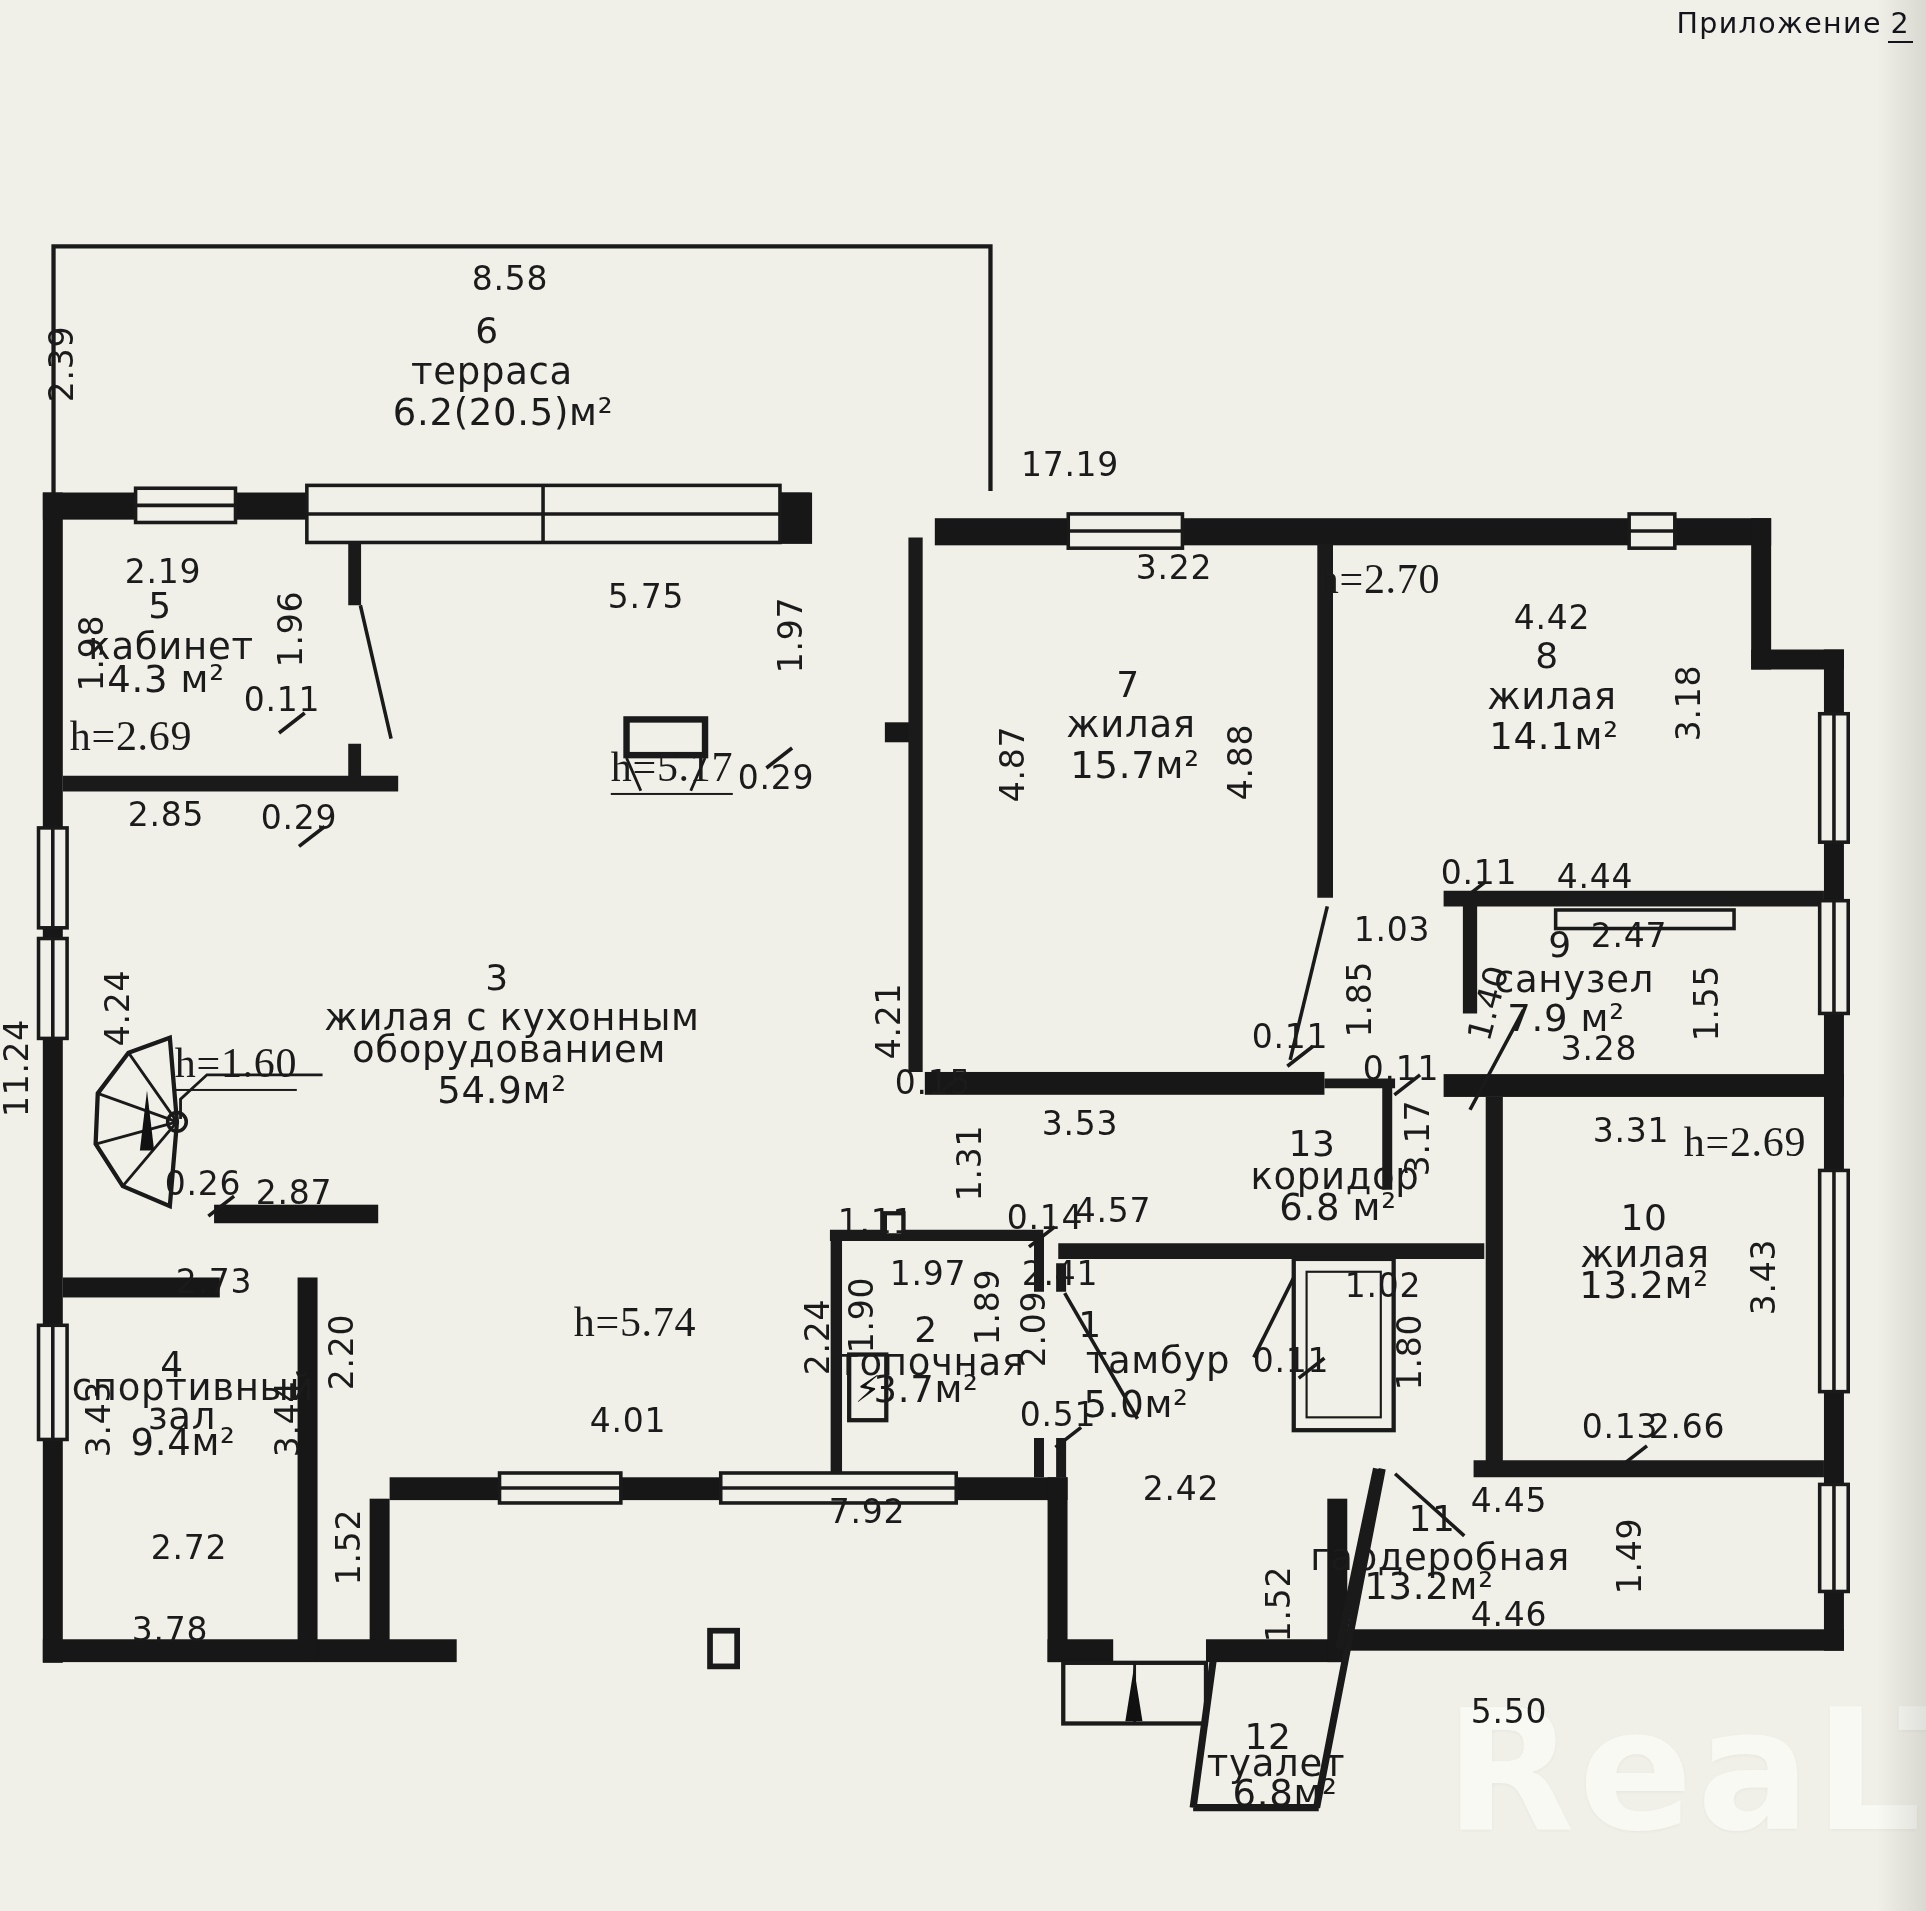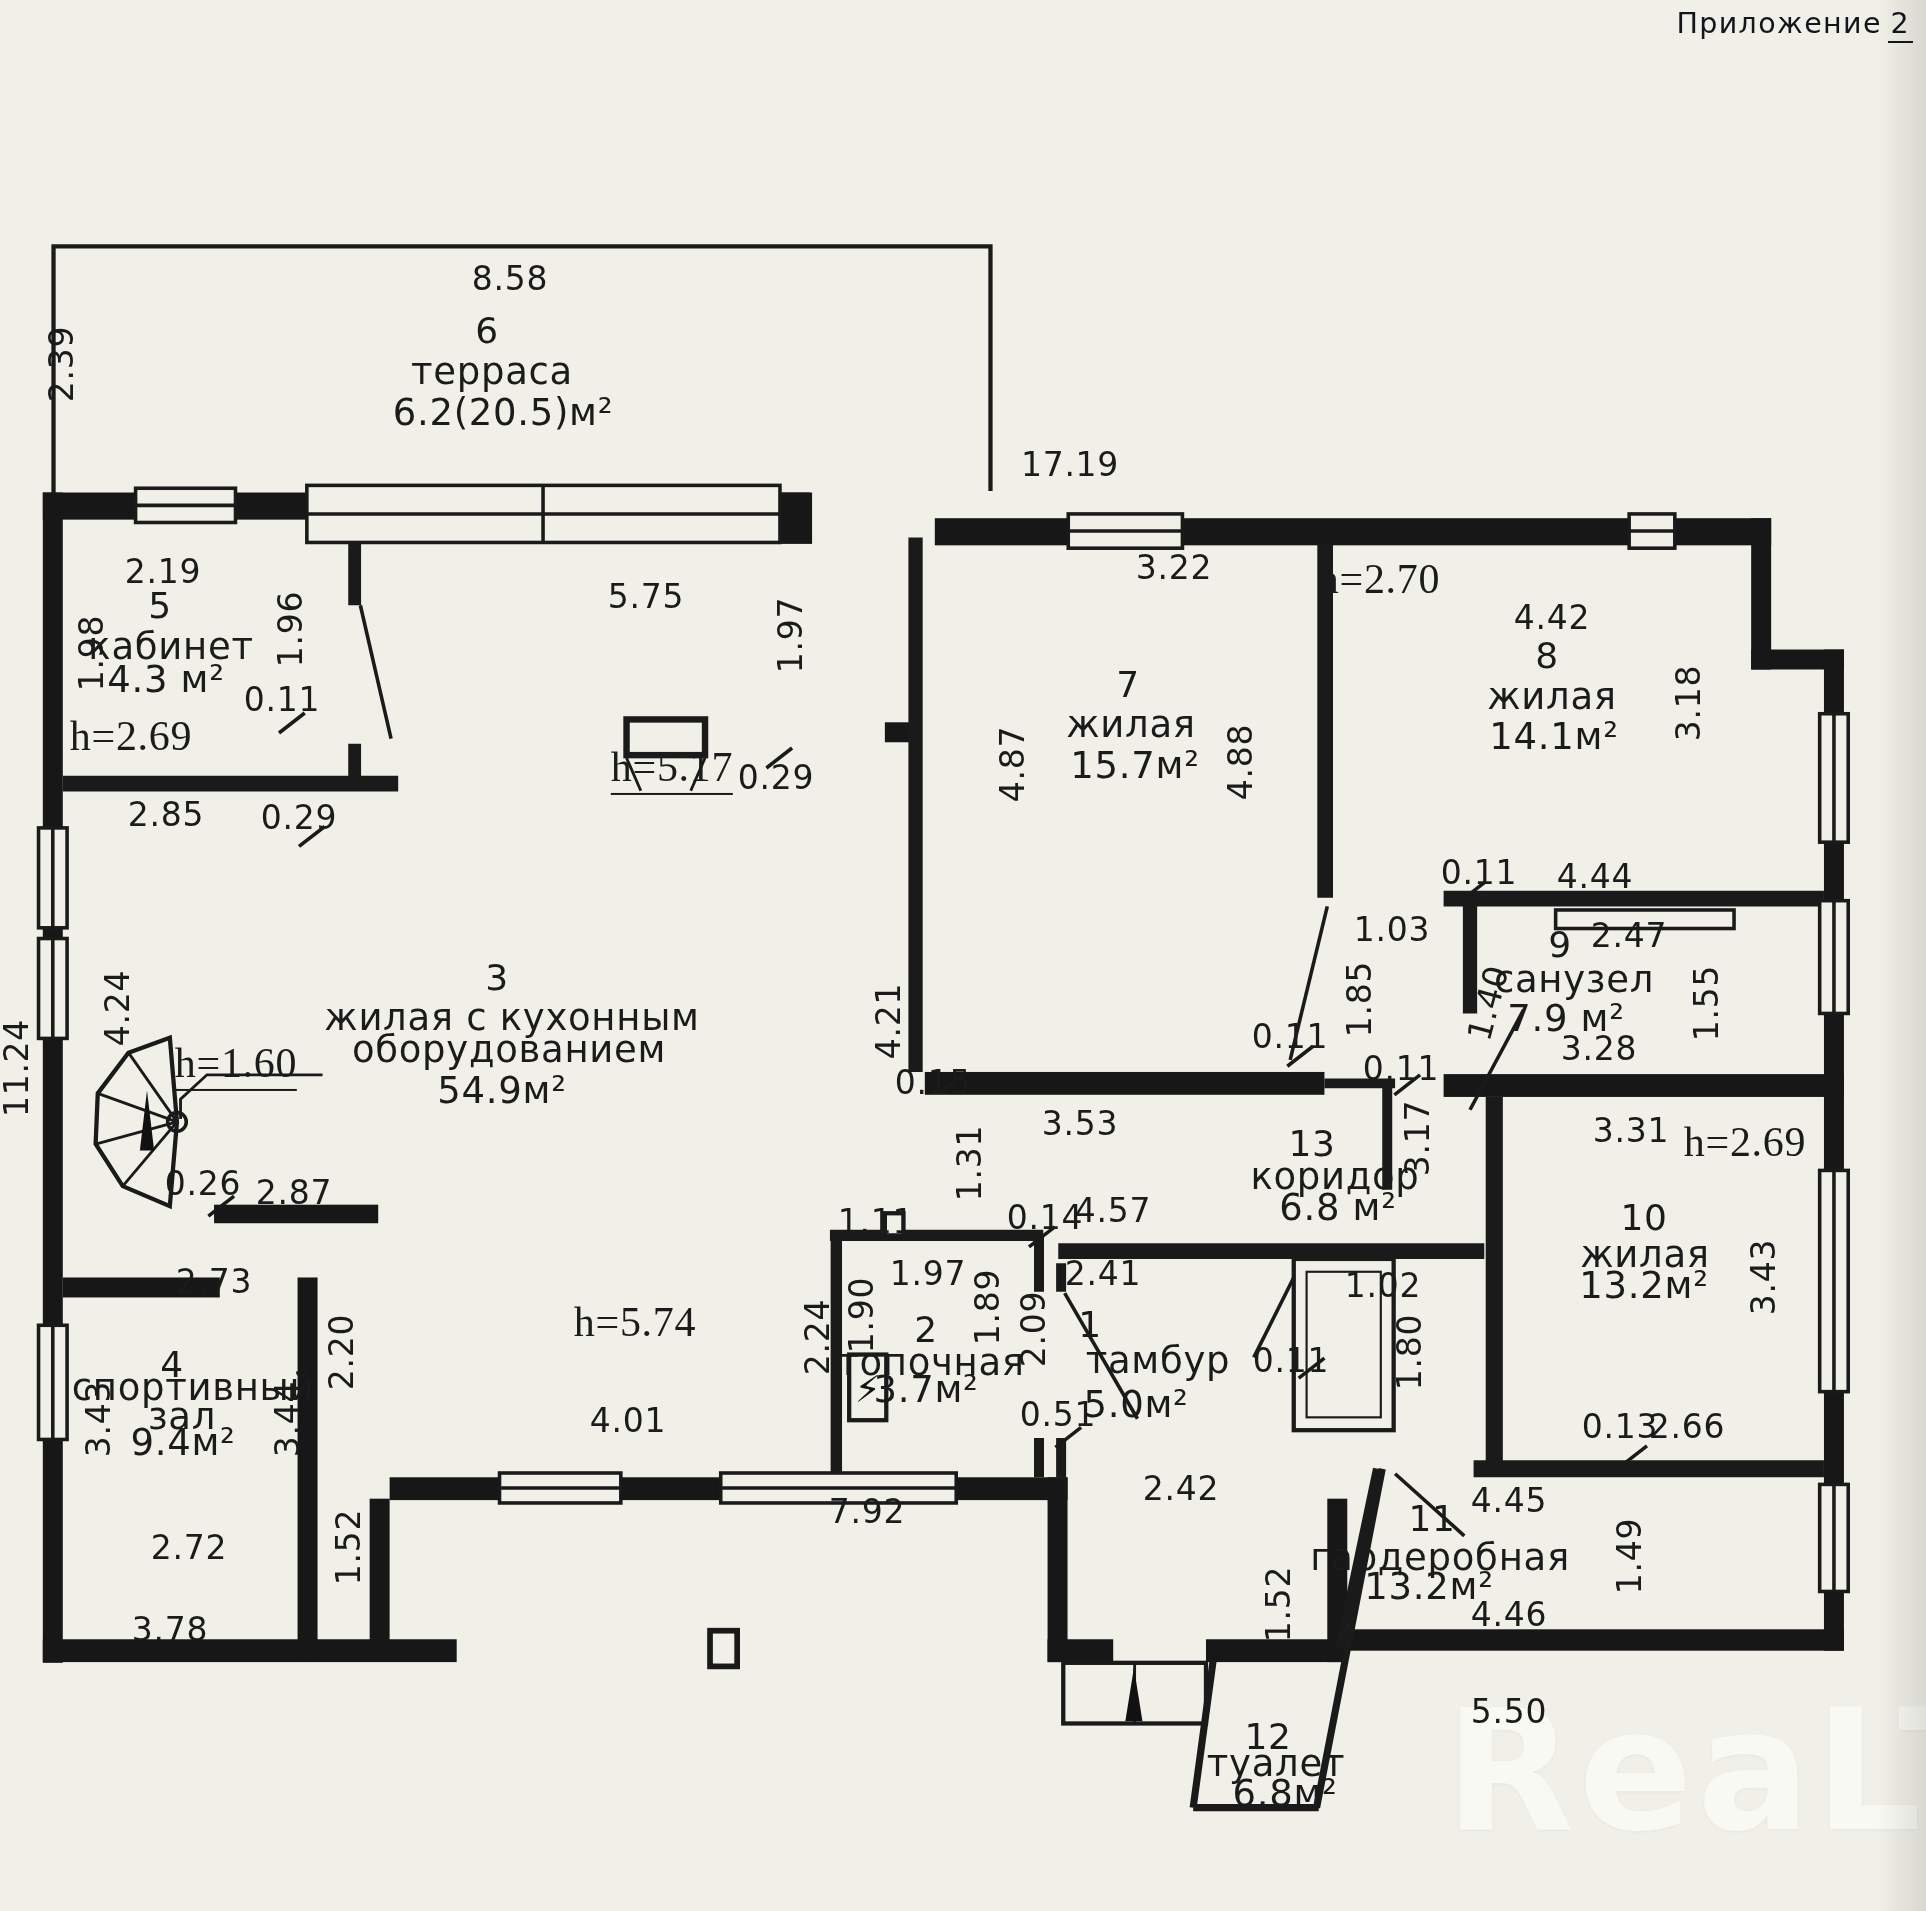--- a/index.html
+++ b/index.html
@@ -289,21 +289,21 @@
       <div class="lbl k-dim" style="left: 861px; top: 1315px; transform: translate(-50%, -50%) rotate(-90deg);">1.90</div>
       <div class="lbl k-dim" style="left: 987px; top: 1307px; transform: translate(-50%, -50%) rotate(-90deg);">1.89</div>
       <div class="lbl k-num" style="left: 926px; top: 1329px; transform: translate(-50%, -50%) rotate(0deg);">2</div>
       <div class="lbl k-name" style="left: 931px; top: 1362px; transform: translate(-50%, -50%) rotate(0deg);">топочная</div>
       <div class="lbl k-area" style="left: 926px; top: 1389px; transform: translate(-50%, -50%) rotate(0deg);">3.7м²</div>
       <div class="lbl k-dim" style="left: 817px; top: 1337px; transform: translate(-50%, -50%) rotate(-90deg);">2.24</div>
       <div class="lbl k-dim" style="left: 1033px; top: 1329px; transform: translate(-50%, -50%) rotate(-90deg);">2.09</div>
       <div class="lbl k-num" style="left: 1090px; top: 1324px; transform: translate(-50%, -50%) rotate(0deg);">1</div>
       <div class="lbl k-name" style="left: 1158px; top: 1360px; transform: translate(-50%, -50%) rotate(0deg);">тамбур</div>
       <div class="lbl k-area" style="left: 1136px; top: 1404px; transform: translate(-50%, -50%) rotate(0deg);">5.0м²</div>
-      <div class="lbl k-dim" style="left: 1103px; top: 1273px; transform: translate(-50%, -50%) rotate(0deg);">2.41</div>
+      <div class="lbl k-dim" style="left: 1060px; top: 1273px; transform: translate(-50%, -50%) rotate(0deg);">2.41</div>
       <div class="lbl k-dim" style="left: 1291px; top: 1360px; transform: translate(-50%, -50%) rotate(0deg);">0.11</div>
       <div class="lbl k-dim" style="left: 1383px; top: 1285px; transform: translate(-50%, -50%) rotate(0deg);">1.02</div>
       <div class="lbl k-dim" style="left: 1409px; top: 1352px; transform: translate(-50%, -50%) rotate(-90deg);">1.80</div>
       <div class="lbl k-dim" style="left: 1058px; top: 1414px; transform: translate(-50%, -50%) rotate(0deg);">0.51</div>
       <div class="lbl k-dim" style="left: 1181px; top: 1488px; transform: translate(-50%, -50%) rotate(0deg);">2.42</div>
       <div class="lbl k-dim" style="left: 867px; top: 1511px; transform: translate(-50%, -50%) rotate(0deg);">7.92</div>
       <div class="lbl k-dim" style="left: 1278px; top: 1604px; transform: translate(-50%, -50%) rotate(-90deg);">1.52</div>
       <div class="lbl k-num" style="left: 1432px; top: 1518px; transform: translate(-50%, -50%) rotate(0deg);">11</div>
       <div class="lbl k-name" style="left: 1440px; top: 1557px; transform: translate(-50%, -50%) rotate(0deg);">гардеробная</div>
       <div class="lbl k-area" style="left: 1429px; top: 1586px; transform: translate(-50%, -50%) rotate(0deg);">13.2м²</div>

